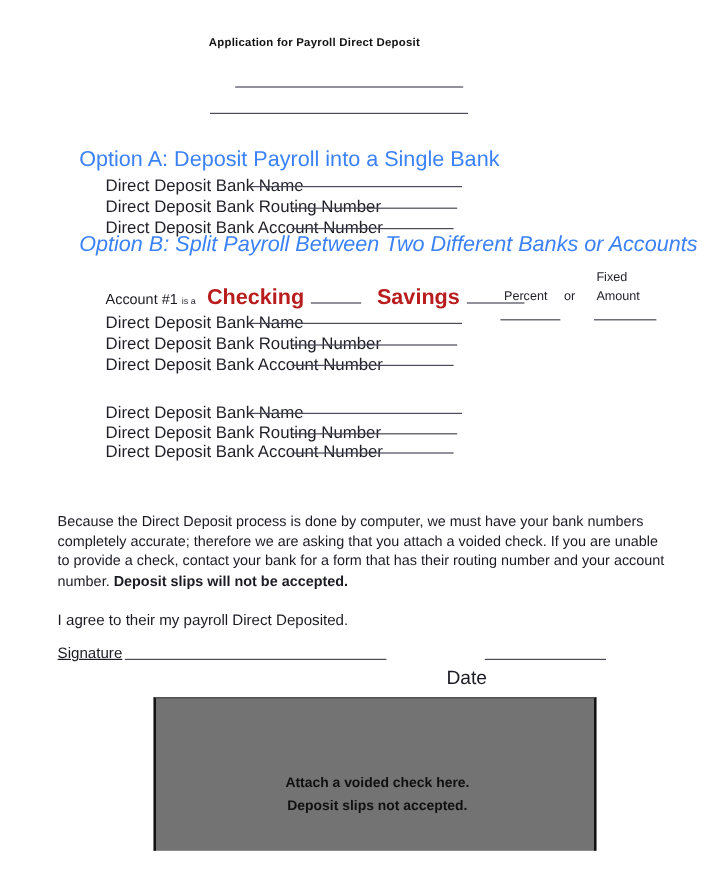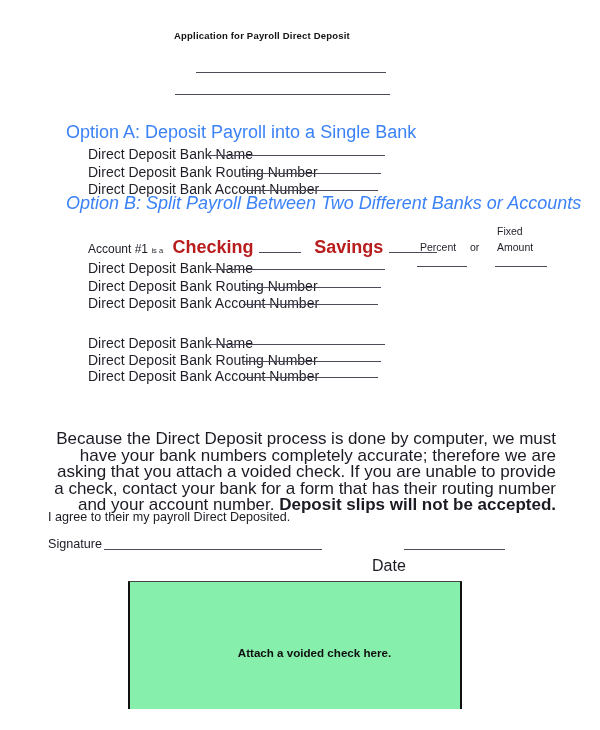--- a/index.html
+++ b/index.html
@@ -84,40 +84,40 @@
     position: absolute;
     border-bottom: 1px solid #4a4a58;
     height: 0;
   }
 
   
   .para {
     position: absolute;
     left: 48px;
     width: 508px;
-    font-size: 17px;
+    font-size: 12px;
     line-height: 16.6px;
     color: #1b1b24;
-    text-align: right;
+    text-align: left;
   }
   .para b { font-weight: bold; }
 
   
   .check-box {
     position: absolute;
     left: 128px;
     top: 581px;
-    width: 334px;
+    width: 369px;
     height: 128px;
     border-left: 2px solid #111;
     border-right: 2px solid #111;
     border-top: 1px solid #444;
     border-bottom: none;
     box-sizing: border-box;
-    background: #86efac;
+    background: #737373;
   }
   .check-text {
     position: absolute;
     left: 0;
     width: 369px;
     text-align: center;
     font-size: 11.6px;
     font-weight: bold;
     color: #101010;
   }
@@ -178,23 +178,24 @@
   <div class="row lbl-sub" style="left:88px; top:353px;">Direct Deposit Bank Routing Number</div>
   <div class="uline" style="left:243px; top:361px; width:138px;"></div>
 
   <div class="row lbl-sub" style="left:88px; top:369px;">Direct Deposit Bank Account Number</div>
   <div class="uline" style="left:243px; top:377px; width:135px;"></div>
 
   <p class="para" style="top:414px;"><span>Because the Direct Deposit process is done by computer, we must have your bank numbers completely accurate; therefore we are asking that you attach a voided check.  If you are unable to provide a check, contact your bank for a form that has their routing number and your account number.  </span><b>Deposit slips will not be accepted.</b></p>
 
   <div class="row lbl-lg" style="left:48px; top:511px; font-size:12.6px;">I agree to their my payroll Direct Deposited.</div>
 
-  <div class="row lbl-lg" style="left:48px; top:538px; font-size:12.6px;">Signature</div>
+  <div class="row lbl-lg" style="left:48px; top:538px; font-size:12.6px;text-decoration:underline;">Signature</div>
   <div class="uline" style="left:104px; top:549px; width:218px;"></div>
 
   <div class="row lbl-lg" style="left:372px; top:538px; font-size:16px;margin-top:20px;">Date</div>
   <div class="uline" style="left:404px; top:549px; width:101px;"></div>
 
   <div class="check-box">
     <div class="check-text" style="top:64px;">Attach a voided check here.</div>
+    <div class="check-text" style="top:83px;">Deposit slips not accepted.</div>
   </div>
 
 </div>
 
 </body></html>

